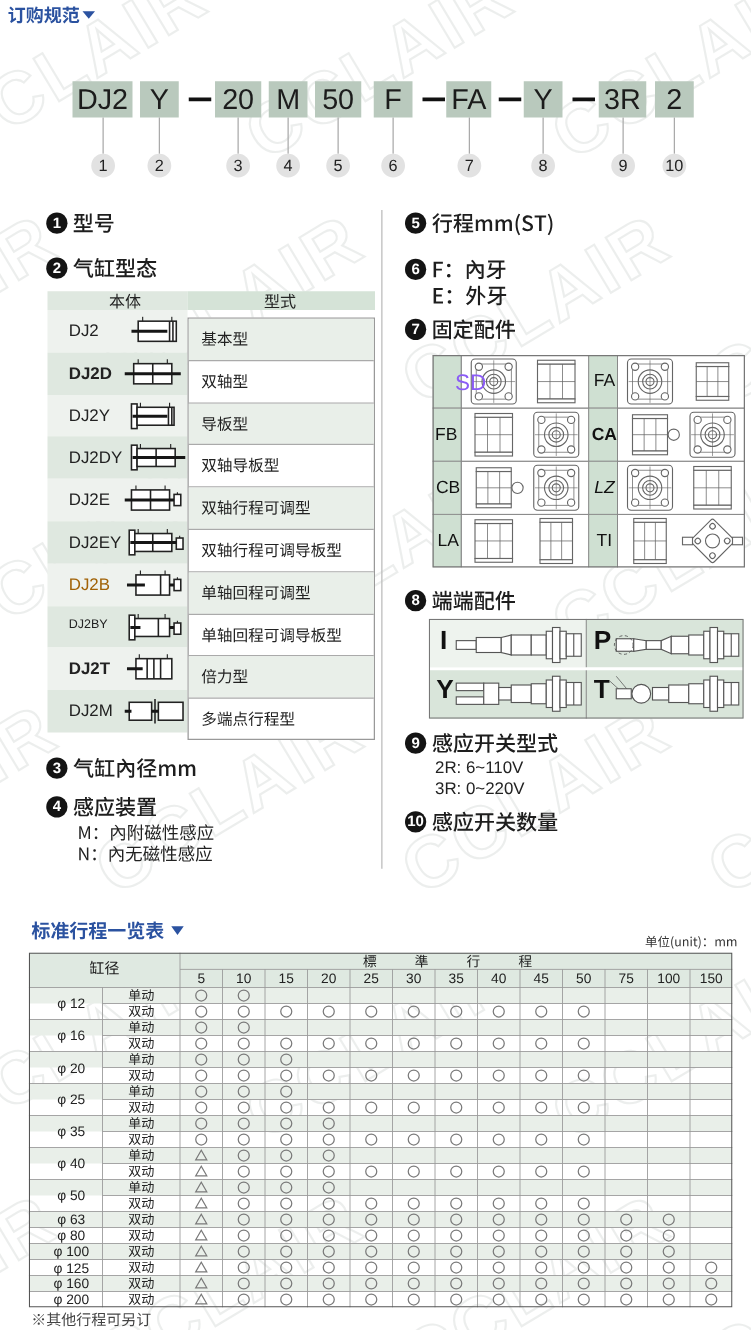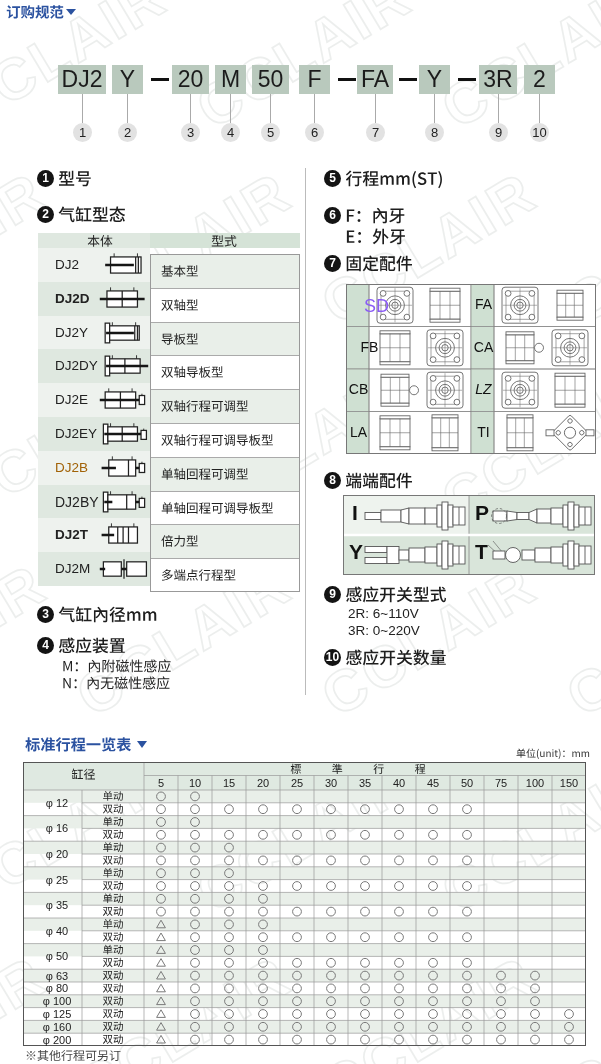--- a/index.html
+++ b/index.html
@@ -128,21 +128,21 @@
 <div class="abs" style="left:151px;top:456.8px;width:148px;height:1px;background:#aaa;"></div>
 <svg style="position:absolute;left:161px;top:432.0px;overflow:visible" width="114" height="16" viewBox="0 -12.5 114 15.6">
     <path d="M10.5 -8.6C10.1 -6.6 9.6 -4.9 8.8 -3.5C8.1 -5.0 7.7 -6.7 7.4 -8.6ZM6.2 -9.5V-8.6H6.5C6.8 -6.3 7.4 -4.2 8.2 -2.6C7.3 -1.3 6.2 -0.4 5.0 0.2C5.2 0.4 5.5 0.8 5.7 1.0C6.8 0.4 7.8 -0.5 8.7 -1.6C9.4 -0.5 10.2 0.4 11.4 1.0C11.5 0.8 11.8 0.4 12.0 0.2C10.9 -0.4 10.0 -1.3 9.3 -2.5C10.4 -4.2 11.1 -6.5 11.5 -9.4L10.9 -9.6L10.7 -9.5ZM0.9 -6.8C1.7 -5.9 2.6 -4.7 3.3 -3.6C2.6 -1.9 1.6 -0.6 0.4 0.2C0.7 0.4 1.0 0.8 1.1 1.0C2.2 0.1 3.2 -1.1 3.9 -2.7C4.4 -1.9 4.8 -1.2 5.1 -0.6L5.9 -1.3C5.5 -2.0 5.0 -2.8 4.4 -3.7C5.0 -5.3 5.4 -7.2 5.6 -9.4L5.0 -9.6L4.9 -9.5H0.8V-8.6H4.6C4.4 -7.2 4.1 -5.9 3.7 -4.7C3.0 -5.6 2.3 -6.5 1.6 -7.3Z M19.1 -3.5H20.8V-0.6H19.1ZM19.1 -4.3V-7.0H20.8V-4.3ZM23.2 -3.5V-0.6H21.6V-3.5ZM23.2 -4.3H21.6V-7.0H23.2ZM20.8 -10.5V-7.8H18.3V1.0H19.1V0.3H23.2V0.9H24.1V-7.8H21.7V-10.5ZM13.6 -4.2C13.7 -4.2 14.0 -4.3 14.5 -4.3H15.7V-2.5L13.1 -2.1L13.2 -1.2L15.7 -1.7V0.9H16.5V-1.8L17.8 -2.1L17.8 -2.9L16.5 -2.7V-4.3H17.7V-5.2H16.5V-7.1H15.7V-5.2H14.4C14.8 -6.1 15.1 -7.1 15.4 -8.2H17.7V-9.1H15.6C15.7 -9.5 15.8 -9.9 15.9 -10.3L15.0 -10.5C14.9 -10.0 14.8 -9.5 14.7 -9.1H13.2V-8.2H14.5C14.3 -7.2 14.0 -6.3 13.9 -6.0C13.7 -5.4 13.5 -5.0 13.3 -5.0C13.4 -4.8 13.5 -4.3 13.6 -4.2Z M30.4 -9.8V-8.8H36.6V-9.8ZM28.3 -10.5C27.7 -9.6 26.5 -8.5 25.4 -7.8C25.6 -7.6 25.9 -7.2 26.0 -7.0C27.1 -7.8 28.4 -9.1 29.2 -10.1ZM29.9 -6.3V-5.4H34.1V-0.2C34.1 -0.0 34.0 0.1 33.8 0.1C33.5 0.1 32.7 0.1 31.8 0.0C31.9 0.3 32.1 0.7 32.1 1.0C33.4 1.0 34.1 1.0 34.5 0.8C34.9 0.7 35.0 0.4 35.0 -0.2V-5.4H36.9V-6.3ZM28.8 -7.8C28.0 -6.4 26.6 -5.0 25.3 -4.0C25.5 -3.8 25.8 -3.4 26.0 -3.2C26.4 -3.6 26.9 -4.1 27.4 -4.5V1.0H28.3V-5.6C28.9 -6.2 29.3 -6.9 29.7 -7.5Z M44.1 -9.2H47.9V-6.9H44.1ZM43.3 -10.0V-6.1H48.8V-10.0ZM43.1 -2.6V-1.8H45.5V-0.2H42.3V0.7H49.5V-0.2H46.5V-1.8H49.0V-2.6H46.5V-4.1H49.3V-5.0H42.8V-4.1H45.5V-2.6ZM42.0 -10.3C41.1 -9.9 39.4 -9.5 38.0 -9.3C38.1 -9.1 38.3 -8.8 38.3 -8.6C38.9 -8.7 39.5 -8.8 40.1 -8.9V-7.0H38.1V-6.1H40.0C39.5 -4.7 38.7 -3.0 37.9 -2.1C38.0 -1.9 38.2 -1.6 38.3 -1.3C39.0 -2.1 39.6 -3.3 40.1 -4.6V1.0H41.1V-4.4C41.5 -3.9 42.0 -3.2 42.2 -2.9L42.8 -3.6C42.5 -3.9 41.4 -5.0 41.1 -5.3V-6.1H42.6V-7.0H41.1V-9.1C41.7 -9.2 42.2 -9.4 42.7 -9.6Z M50.7 -9.6V-8.7H59.3V-0.4C59.3 -0.1 59.2 -0.0 59.0 0.0C58.7 0.0 57.6 0.0 56.6 -0.0C56.8 0.2 57.0 0.7 57.0 1.0C58.3 1.0 59.1 1.0 59.6 0.8C60.1 0.7 60.3 0.3 60.3 -0.4V-8.7H61.9V-9.6ZM52.9 -5.9H56.2V-3.1H52.9ZM52.0 -6.8V-1.2H52.9V-2.2H57.1V-6.8Z M63.8 -9.7C64.5 -9.1 65.3 -8.2 65.7 -7.7L66.4 -8.3C66.0 -8.9 65.1 -9.7 64.4 -10.2ZM63.0 -6.6V-5.7H64.8V-1.3C64.8 -0.7 64.3 -0.2 64.1 0.0C64.3 0.2 64.6 0.5 64.7 0.7C64.8 0.4 65.2 0.2 66.8 -1.1C66.6 -0.6 66.4 0.0 66.0 0.5C66.2 0.6 66.6 0.9 66.7 1.0C68.0 -0.7 68.1 -3.4 68.1 -5.3V-9.1H73.2V-0.1C73.2 0.1 73.1 0.1 73.0 0.1C72.8 0.1 72.2 0.1 71.5 0.1C71.7 0.3 71.8 0.7 71.8 1.0C72.7 1.0 73.3 1.0 73.6 0.8C73.9 0.7 74.0 0.4 74.0 -0.1V-9.9H67.3V-5.3C67.3 -4.1 67.2 -2.7 66.9 -1.4C66.8 -1.6 66.7 -1.9 66.6 -2.1L65.7 -1.4V-6.6ZM70.2 -8.7V-7.7H68.9V-7.0H70.2V-5.7H68.6V-5.0H72.7V-5.7H71.0V-7.0H72.4V-7.7H71.0V-8.7ZM68.9 -3.9V-0.4H69.6V-1.0H72.3V-3.9ZM69.6 -3.2H71.5V-1.7H69.6Z M77.6 -2.3C78.4 -1.6 79.3 -0.7 79.7 -0.0L80.4 -0.6C80.0 -1.2 79.1 -2.1 78.4 -2.8H83.1V-0.1C83.1 0.1 83.0 0.1 82.8 0.1C82.5 0.1 81.6 0.1 80.7 0.1C80.8 0.4 81.0 0.7 81.0 1.0C82.2 1.0 83.0 1.0 83.5 0.8C83.9 0.7 84.1 0.4 84.1 -0.1V-2.8H86.8V-3.6H84.1V-4.6H83.1V-3.6H75.8V-2.8H78.2ZM76.7 -9.6V-6.4C76.7 -5.2 77.3 -4.9 79.4 -4.9C79.8 -4.9 83.9 -4.9 84.4 -4.9C85.9 -4.9 86.3 -5.2 86.5 -6.5C86.2 -6.6 85.8 -6.7 85.6 -6.8C85.5 -5.9 85.3 -5.7 84.3 -5.7C83.4 -5.7 80.0 -5.7 79.3 -5.7C77.9 -5.7 77.7 -5.8 77.7 -6.4V-7.0H85.3V-10.0H76.7ZM77.7 -9.2H84.4V-7.9H77.7Z M90.0 -10.5V-8.1H88.2V-7.2H89.9C89.5 -5.5 88.7 -3.5 87.9 -2.5C88.1 -2.2 88.3 -1.8 88.4 -1.6C89.0 -2.4 89.5 -3.8 90.0 -5.3V1.0H90.8V-5.7C91.2 -5.1 91.6 -4.3 91.7 -3.9L92.3 -4.6C92.1 -5.0 91.2 -6.4 90.8 -6.8V-7.2H92.3V-8.1H90.8V-10.5ZM98.5 -10.3C97.2 -9.7 94.8 -9.4 92.8 -9.3V-6.3C92.8 -4.3 92.7 -1.5 91.3 0.5C91.5 0.6 91.9 0.9 92.1 1.0C93.5 -0.9 93.7 -3.9 93.8 -6.0H94.1C94.5 -4.4 95.0 -3.0 95.8 -1.8C95.0 -0.9 94.0 -0.2 93.0 0.2C93.2 0.4 93.5 0.8 93.6 1.0C94.6 0.5 95.5 -0.2 96.3 -1.0C97.0 -0.1 97.9 0.6 98.9 1.0C99.1 0.8 99.4 0.4 99.6 0.2C98.5 -0.2 97.7 -0.9 97.0 -1.8C97.9 -3.0 98.5 -4.6 98.9 -6.7L98.3 -6.8L98.1 -6.8H93.8V-8.6C95.6 -8.7 97.8 -9.0 99.1 -9.5ZM97.8 -6.0C97.5 -4.6 97.0 -3.5 96.4 -2.6C95.8 -3.5 95.3 -4.7 95.0 -6.0Z M107.9 -9.8V-5.6H108.8V-9.8ZM110.3 -10.4V-4.8C110.3 -4.7 110.2 -4.6 110.0 -4.6C109.8 -4.6 109.2 -4.6 108.5 -4.6C108.6 -4.4 108.8 -4.0 108.8 -3.8C109.7 -3.8 110.3 -3.8 110.7 -3.9C111.1 -4.1 111.2 -4.3 111.2 -4.8V-10.4ZM104.8 -9.2V-7.4H103.3V-7.5V-9.2ZM100.8 -7.4V-6.6H102.4C102.2 -5.8 101.8 -4.9 100.7 -4.2C100.9 -4.1 101.2 -3.8 101.3 -3.6C102.6 -4.4 103.1 -5.5 103.2 -6.6H104.8V-3.9H105.7V-6.6H107.2V-7.4H105.7V-9.2H106.9V-10.0H101.2V-9.2H102.4V-7.5V-7.4ZM105.8 -4.2V-2.8H101.9V-1.9H105.8V-0.3H100.6V0.6H111.9V-0.3H106.8V-1.9H110.6V-2.8H106.8V-4.2Z" fill="#222"></path>
   </svg>
 <div class="abs" style="left:55px;top:459.8px;font-size:13.5px;color:#a16207;">DJ2B</div>
 <div class="abs" style="left:151px;top:457.8px;width:148px;height:32.8px;background:#e9efe9;"></div>
 <div class="abs" style="left:151px;top:490.6px;width:148px;height:1px;background:#aaa;"></div>
 <svg style="position:absolute;left:161px;top:465.8px;overflow:visible" width="90" height="16" viewBox="0 -12.5 90 15.6">
     <path d="M2.8 -5.5H5.7V-4.1H2.8ZM6.7 -5.5H9.8V-4.1H6.7ZM2.8 -7.5H5.7V-6.2H2.8ZM6.7 -7.5H9.8V-6.2H6.7ZM8.9 -10.5C8.6 -9.8 8.1 -8.9 7.6 -8.3H4.6L5.1 -8.6C4.8 -9.1 4.2 -9.9 3.7 -10.5L3.0 -10.1C3.4 -9.6 3.9 -8.8 4.2 -8.3H1.9V-3.3H5.7V-2.1H0.7V-1.2H5.7V1.0H6.7V-1.2H11.9V-2.1H6.7V-3.3H10.8V-8.3H8.7C9.1 -8.9 9.5 -9.5 9.9 -10.1Z M19.1 -3.5H20.8V-0.6H19.1ZM19.1 -4.3V-7.0H20.8V-4.3ZM23.2 -3.5V-0.6H21.6V-3.5ZM23.2 -4.3H21.6V-7.0H23.2ZM20.8 -10.5V-7.8H18.3V1.0H19.1V0.3H23.2V0.9H24.1V-7.8H21.7V-10.5ZM13.6 -4.2C13.7 -4.2 14.0 -4.3 14.5 -4.3H15.7V-2.5L13.1 -2.1L13.2 -1.2L15.7 -1.7V0.9H16.5V-1.8L17.8 -2.1L17.8 -2.9L16.5 -2.7V-4.3H17.7V-5.2H16.5V-7.1H15.7V-5.2H14.4C14.8 -6.1 15.1 -7.1 15.4 -8.2H17.7V-9.1H15.6C15.7 -9.5 15.8 -9.9 15.9 -10.3L15.0 -10.5C14.9 -10.0 14.8 -9.5 14.7 -9.1H13.2V-8.2H14.5C14.3 -7.2 14.0 -6.3 13.9 -6.0C13.7 -5.4 13.5 -5.0 13.3 -5.0C13.4 -4.8 13.5 -4.3 13.6 -4.2Z M29.7 -6.2H32.7V-3.4H29.7ZM28.8 -7.1V-2.6H33.6V-7.1ZM26.0 -10.0V1.0H27.0V0.3H35.5V1.0H36.5V-10.0ZM27.0 -0.6V-9.1H35.5V-0.6Z M44.1 -9.2H47.9V-6.9H44.1ZM43.3 -10.0V-6.1H48.8V-10.0ZM43.1 -2.6V-1.8H45.5V-0.2H42.3V0.7H49.5V-0.2H46.5V-1.8H49.0V-2.6H46.5V-4.1H49.3V-5.0H42.8V-4.1H45.5V-2.6ZM42.0 -10.3C41.1 -9.9 39.4 -9.5 38.0 -9.3C38.1 -9.1 38.3 -8.8 38.3 -8.6C38.9 -8.7 39.5 -8.8 40.1 -8.9V-7.0H38.1V-6.1H40.0C39.5 -4.7 38.7 -3.0 37.9 -2.1C38.0 -1.9 38.2 -1.6 38.3 -1.3C39.0 -2.1 39.6 -3.3 40.1 -4.6V1.0H41.1V-4.4C41.5 -3.9 42.0 -3.2 42.2 -2.9L42.8 -3.6C42.5 -3.9 41.4 -5.0 41.1 -5.3V-6.1H42.6V-7.0H41.1V-9.1C41.7 -9.2 42.2 -9.4 42.7 -9.6Z M50.7 -9.6V-8.7H59.3V-0.4C59.3 -0.1 59.2 -0.0 59.0 0.0C58.7 0.0 57.6 0.0 56.6 -0.0C56.8 0.2 57.0 0.7 57.0 1.0C58.3 1.0 59.1 1.0 59.6 0.8C60.1 0.7 60.3 0.3 60.3 -0.4V-8.7H61.9V-9.6ZM52.9 -5.9H56.2V-3.1H52.9ZM52.0 -6.8V-1.2H52.9V-2.2H57.1V-6.8Z M63.8 -9.7C64.5 -9.1 65.3 -8.2 65.7 -7.7L66.4 -8.3C66.0 -8.9 65.1 -9.7 64.4 -10.2ZM63.0 -6.6V-5.7H64.8V-1.3C64.8 -0.7 64.3 -0.2 64.1 0.0C64.3 0.2 64.6 0.5 64.7 0.7C64.8 0.4 65.2 0.2 66.8 -1.1C66.6 -0.6 66.4 0.0 66.0 0.5C66.2 0.6 66.6 0.9 66.7 1.0C68.0 -0.7 68.1 -3.4 68.1 -5.3V-9.1H73.2V-0.1C73.2 0.1 73.1 0.1 73.0 0.1C72.8 0.1 72.2 0.1 71.5 0.1C71.7 0.3 71.8 0.7 71.8 1.0C72.7 1.0 73.3 1.0 73.6 0.8C73.9 0.7 74.0 0.4 74.0 -0.1V-9.9H67.3V-5.3C67.3 -4.1 67.2 -2.7 66.9 -1.4C66.8 -1.6 66.7 -1.9 66.6 -2.1L65.7 -1.4V-6.6ZM70.2 -8.7V-7.7H68.9V-7.0H70.2V-5.7H68.6V-5.0H72.7V-5.7H71.0V-7.0H72.4V-7.7H71.0V-8.7ZM68.9 -3.9V-0.4H69.6V-1.0H72.3V-3.9ZM69.6 -3.2H71.5V-1.7H69.6Z M82.9 -9.8V-5.6H83.8V-9.8ZM85.3 -10.4V-4.8C85.3 -4.7 85.2 -4.6 85.0 -4.6C84.8 -4.6 84.2 -4.6 83.5 -4.6C83.6 -4.4 83.8 -4.0 83.8 -3.8C84.7 -3.8 85.3 -3.8 85.7 -3.9C86.1 -4.1 86.2 -4.3 86.2 -4.8V-10.4ZM79.8 -9.2V-7.4H78.3V-7.5V-9.2ZM75.8 -7.4V-6.6H77.4C77.2 -5.8 76.8 -4.9 75.7 -4.2C75.9 -4.1 76.2 -3.8 76.3 -3.6C77.6 -4.4 78.1 -5.5 78.2 -6.6H79.8V-3.9H80.7V-6.6H82.2V-7.4H80.7V-9.2H81.9V-10.0H76.2V-9.2H77.4V-7.5V-7.4ZM80.8 -4.2V-2.8H76.9V-1.9H80.8V-0.3H75.6V0.6H86.9V-0.3H81.8V-1.9H85.6V-2.8H81.8V-4.2Z" fill="#222"></path>
   </svg>
-<div class="abs" style="left:55px;top:493.6px;font-size:14px;color:#222;">DJ2BY</div>
+<div class="abs" style="left:55px;top:493.6px;font-size:10px;color:#222;">DJ2BY</div>
 <div class="abs" style="left:151px;top:524.4px;width:148px;height:1px;background:#aaa;"></div>
 <svg style="position:absolute;left:161px;top:499.6px;overflow:visible" width="114" height="16" viewBox="0 -12.5 114 15.6">
     <path d="M2.8 -5.5H5.7V-4.1H2.8ZM6.7 -5.5H9.8V-4.1H6.7ZM2.8 -7.5H5.7V-6.2H2.8ZM6.7 -7.5H9.8V-6.2H6.7ZM8.9 -10.5C8.6 -9.8 8.1 -8.9 7.6 -8.3H4.6L5.1 -8.6C4.8 -9.1 4.2 -9.9 3.7 -10.5L3.0 -10.1C3.4 -9.6 3.9 -8.8 4.2 -8.3H1.9V-3.3H5.7V-2.1H0.7V-1.2H5.7V1.0H6.7V-1.2H11.9V-2.1H6.7V-3.3H10.8V-8.3H8.7C9.1 -8.9 9.5 -9.5 9.9 -10.1Z M19.1 -3.5H20.8V-0.6H19.1ZM19.1 -4.3V-7.0H20.8V-4.3ZM23.2 -3.5V-0.6H21.6V-3.5ZM23.2 -4.3H21.6V-7.0H23.2ZM20.8 -10.5V-7.8H18.3V1.0H19.1V0.3H23.2V0.9H24.1V-7.8H21.7V-10.5ZM13.6 -4.2C13.7 -4.2 14.0 -4.3 14.5 -4.3H15.7V-2.5L13.1 -2.1L13.2 -1.2L15.7 -1.7V0.9H16.5V-1.8L17.8 -2.1L17.8 -2.9L16.5 -2.7V-4.3H17.7V-5.2H16.5V-7.1H15.7V-5.2H14.4C14.8 -6.1 15.1 -7.1 15.4 -8.2H17.7V-9.1H15.6C15.7 -9.5 15.8 -9.9 15.9 -10.3L15.0 -10.5C14.9 -10.0 14.8 -9.5 14.7 -9.1H13.2V-8.2H14.5C14.3 -7.2 14.0 -6.3 13.9 -6.0C13.7 -5.4 13.5 -5.0 13.3 -5.0C13.4 -4.8 13.5 -4.3 13.6 -4.2Z M29.7 -6.2H32.7V-3.4H29.7ZM28.8 -7.1V-2.6H33.6V-7.1ZM26.0 -10.0V1.0H27.0V0.3H35.5V1.0H36.5V-10.0ZM27.0 -0.6V-9.1H35.5V-0.6Z M44.1 -9.2H47.9V-6.9H44.1ZM43.3 -10.0V-6.1H48.8V-10.0ZM43.1 -2.6V-1.8H45.5V-0.2H42.3V0.7H49.5V-0.2H46.5V-1.8H49.0V-2.6H46.5V-4.1H49.3V-5.0H42.8V-4.1H45.5V-2.6ZM42.0 -10.3C41.1 -9.9 39.4 -9.5 38.0 -9.3C38.1 -9.1 38.3 -8.8 38.3 -8.6C38.9 -8.7 39.5 -8.8 40.1 -8.9V-7.0H38.1V-6.1H40.0C39.5 -4.7 38.7 -3.0 37.9 -2.1C38.0 -1.9 38.2 -1.6 38.3 -1.3C39.0 -2.1 39.6 -3.3 40.1 -4.6V1.0H41.1V-4.4C41.5 -3.9 42.0 -3.2 42.2 -2.9L42.8 -3.6C42.5 -3.9 41.4 -5.0 41.1 -5.3V-6.1H42.6V-7.0H41.1V-9.1C41.7 -9.2 42.2 -9.4 42.7 -9.6Z M50.7 -9.6V-8.7H59.3V-0.4C59.3 -0.1 59.2 -0.0 59.0 0.0C58.7 0.0 57.6 0.0 56.6 -0.0C56.8 0.2 57.0 0.7 57.0 1.0C58.3 1.0 59.1 1.0 59.6 0.8C60.1 0.7 60.3 0.3 60.3 -0.4V-8.7H61.9V-9.6ZM52.9 -5.9H56.2V-3.1H52.9ZM52.0 -6.8V-1.2H52.9V-2.2H57.1V-6.8Z M63.8 -9.7C64.5 -9.1 65.3 -8.2 65.7 -7.7L66.4 -8.3C66.0 -8.9 65.1 -9.7 64.4 -10.2ZM63.0 -6.6V-5.7H64.8V-1.3C64.8 -0.7 64.3 -0.2 64.1 0.0C64.3 0.2 64.6 0.5 64.7 0.7C64.8 0.4 65.2 0.2 66.8 -1.1C66.6 -0.6 66.4 0.0 66.0 0.5C66.2 0.6 66.6 0.9 66.7 1.0C68.0 -0.7 68.1 -3.4 68.1 -5.3V-9.1H73.2V-0.1C73.2 0.1 73.1 0.1 73.0 0.1C72.8 0.1 72.2 0.1 71.5 0.1C71.7 0.3 71.8 0.7 71.8 1.0C72.7 1.0 73.3 1.0 73.6 0.8C73.9 0.7 74.0 0.4 74.0 -0.1V-9.9H67.3V-5.3C67.3 -4.1 67.2 -2.7 66.9 -1.4C66.8 -1.6 66.7 -1.9 66.6 -2.1L65.7 -1.4V-6.6ZM70.2 -8.7V-7.7H68.9V-7.0H70.2V-5.7H68.6V-5.0H72.7V-5.7H71.0V-7.0H72.4V-7.7H71.0V-8.7ZM68.9 -3.9V-0.4H69.6V-1.0H72.3V-3.9ZM69.6 -3.2H71.5V-1.7H69.6Z M77.6 -2.3C78.4 -1.6 79.3 -0.7 79.7 -0.0L80.4 -0.6C80.0 -1.2 79.1 -2.1 78.4 -2.8H83.1V-0.1C83.1 0.1 83.0 0.1 82.8 0.1C82.5 0.1 81.6 0.1 80.7 0.1C80.8 0.4 81.0 0.7 81.0 1.0C82.2 1.0 83.0 1.0 83.5 0.8C83.9 0.7 84.1 0.4 84.1 -0.1V-2.8H86.8V-3.6H84.1V-4.6H83.1V-3.6H75.8V-2.8H78.2ZM76.7 -9.6V-6.4C76.7 -5.2 77.3 -4.9 79.4 -4.9C79.8 -4.9 83.9 -4.9 84.4 -4.9C85.9 -4.9 86.3 -5.2 86.5 -6.5C86.2 -6.6 85.8 -6.7 85.6 -6.8C85.5 -5.9 85.3 -5.7 84.3 -5.7C83.4 -5.7 80.0 -5.7 79.3 -5.7C77.9 -5.7 77.7 -5.8 77.7 -6.4V-7.0H85.3V-10.0H76.7ZM77.7 -9.2H84.4V-7.9H77.7Z M90.0 -10.5V-8.1H88.2V-7.2H89.9C89.5 -5.5 88.7 -3.5 87.9 -2.5C88.1 -2.2 88.3 -1.8 88.4 -1.6C89.0 -2.4 89.5 -3.8 90.0 -5.3V1.0H90.8V-5.7C91.2 -5.1 91.6 -4.3 91.7 -3.9L92.3 -4.6C92.1 -5.0 91.2 -6.4 90.8 -6.8V-7.2H92.3V-8.1H90.8V-10.5ZM98.5 -10.3C97.2 -9.7 94.8 -9.4 92.8 -9.3V-6.3C92.8 -4.3 92.7 -1.5 91.3 0.5C91.5 0.6 91.9 0.9 92.1 1.0C93.5 -0.9 93.7 -3.9 93.8 -6.0H94.1C94.5 -4.4 95.0 -3.0 95.8 -1.8C95.0 -0.9 94.0 -0.2 93.0 0.2C93.2 0.4 93.5 0.8 93.6 1.0C94.6 0.5 95.5 -0.2 96.3 -1.0C97.0 -0.1 97.9 0.6 98.9 1.0C99.1 0.8 99.4 0.4 99.6 0.2C98.5 -0.2 97.7 -0.9 97.0 -1.8C97.9 -3.0 98.5 -4.6 98.9 -6.7L98.3 -6.8L98.1 -6.8H93.8V-8.6C95.6 -8.7 97.8 -9.0 99.1 -9.5ZM97.8 -6.0C97.5 -4.6 97.0 -3.5 96.4 -2.6C95.8 -3.5 95.3 -4.7 95.0 -6.0Z M107.9 -9.8V-5.6H108.8V-9.8ZM110.3 -10.4V-4.8C110.3 -4.7 110.2 -4.6 110.0 -4.6C109.8 -4.6 109.2 -4.6 108.5 -4.6C108.6 -4.4 108.8 -4.0 108.8 -3.8C109.7 -3.8 110.3 -3.8 110.7 -3.9C111.1 -4.1 111.2 -4.3 111.2 -4.8V-10.4ZM104.8 -9.2V-7.4H103.3V-7.5V-9.2ZM100.8 -7.4V-6.6H102.4C102.2 -5.8 101.8 -4.9 100.7 -4.2C100.9 -4.1 101.2 -3.8 101.3 -3.6C102.6 -4.4 103.1 -5.5 103.2 -6.6H104.8V-3.9H105.7V-6.6H107.2V-7.4H105.7V-9.2H106.9V-10.0H101.2V-9.2H102.4V-7.5V-7.4ZM105.8 -4.2V-2.8H101.9V-1.9H105.8V-0.3H100.6V0.6H111.9V-0.3H106.8V-1.9H110.6V-2.8H106.8V-4.2Z" fill="#222"></path>
   </svg>
 <div class="abs" style="left:55px;top:527.4px;font-size:13.5px;color:#222;font-weight:bold;">DJ2T</div>
 <div class="abs" style="left:151px;top:525.4px;width:148px;height:32.8px;background:#e9efe9;"></div>
 <div class="abs" style="left:151px;top:558.2px;width:148px;height:1px;background:#aaa;"></div>
 <svg style="position:absolute;left:161px;top:533.4px;overflow:visible" width="40" height="16" viewBox="0 -12.5 40 15.6">
     <path d="M5.2 -7.9C5.6 -7.2 5.9 -6.3 6.0 -5.7L6.8 -6.0C6.7 -6.5 6.4 -7.4 6.0 -8.1ZM4.9 -3.6V1.0H5.8V0.5H10.0V1.0H10.9V-3.6ZM5.8 -0.4V-2.8H10.0V-0.4ZM7.2 -10.5C7.4 -10.1 7.5 -9.5 7.6 -9.1H4.4V-8.3H11.6V-9.1H8.5C8.4 -9.6 8.3 -10.1 8.1 -10.6ZM9.7 -8.2C9.5 -7.4 9.0 -6.3 8.7 -5.6H3.9V-4.7H12.0V-5.6H9.6C9.9 -6.2 10.3 -7.1 10.6 -7.9ZM3.3 -10.5C2.6 -8.6 1.5 -6.7 0.4 -5.5C0.5 -5.3 0.8 -4.8 0.9 -4.6C1.3 -5.0 1.6 -5.5 2.0 -6.0V1.0H2.9V-7.4C3.4 -8.3 3.8 -9.3 4.2 -10.2Z M17.6 -10.5V-8.3V-7.8H13.5V-6.8H17.6C17.4 -4.5 16.6 -1.7 13.2 0.3C13.4 0.5 13.7 0.8 13.9 1.1C17.5 -1.2 18.4 -4.2 18.6 -6.8H22.8C22.6 -2.4 22.3 -0.6 21.9 -0.2C21.7 -0.0 21.6 0.0 21.3 0.0C21.0 0.0 20.2 -0.0 19.3 -0.1C19.5 0.2 19.6 0.6 19.6 0.9C20.4 0.9 21.2 0.9 21.6 0.9C22.1 0.9 22.4 0.8 22.7 0.4C23.3 -0.2 23.5 -2.1 23.8 -7.3C23.8 -7.4 23.8 -7.8 23.8 -7.8H18.6V-8.3V-10.5Z M32.9 -9.8V-5.6H33.8V-9.8ZM35.3 -10.4V-4.8C35.3 -4.7 35.2 -4.6 35.0 -4.6C34.8 -4.6 34.2 -4.6 33.5 -4.6C33.6 -4.4 33.8 -4.0 33.8 -3.8C34.7 -3.8 35.3 -3.8 35.7 -3.9C36.1 -4.1 36.2 -4.3 36.2 -4.8V-10.4ZM29.9 -9.2V-7.4H28.3V-7.5V-9.2ZM25.8 -7.4V-6.6H27.4C27.2 -5.8 26.8 -4.9 25.7 -4.2C25.9 -4.1 26.2 -3.8 26.4 -3.6C27.6 -4.4 28.1 -5.5 28.2 -6.6H29.9V-3.9H30.7V-6.6H32.2V-7.4H30.7V-9.2H31.9V-10.0H26.2V-9.2H27.4V-7.5V-7.4ZM30.8 -4.2V-2.8H26.9V-1.9H30.8V-0.3H25.6V0.6H36.9V-0.3H31.8V-1.9H35.6V-2.8H31.8V-4.2Z" fill="#222"></path>
   </svg>
@@ -487,22 +487,22 @@
       <circle cx="232.3" cy="157.1" r="2.2"></circle>
     </g>
     <g stroke="#666" fill="#fff" stroke-width="0.9">
       <rect x="200.0" y="145.8" width="8" height="6"></rect>
       <rect x="240.0" y="145.8" width="8" height="6"></rect>
     </g>
     <rect x="0.5" y="0.5" width="249" height="169" fill="none" stroke="#777" stroke-width="1"></rect>
   </svg>
 <div class="abs" style="left:348px;top:296px;width:21px;text-align:center;font-size:18px;color:#8b5cf6;padding-left:16px;">SD</div>
 <div class="abs" style="left:473px;top:296px;width:21px;text-align:center;font-size:14px;color:#111;">FA</div>
-<div class="abs" style="left:348px;top:339px;width:43px;text-align:center;font-size:14px;color:#111;">FB</div>
-<div class="abs" style="left:473px;top:339px;width:21px;text-align:center;font-size:14px;color:#111;">CA</div>
+<div class="abs" style="left:348px;top:339px;width:15px;text-align:center;font-size:14px;color:#111;">FB</div>
+<div class="abs" style="left:473px;top:339px;width:21px;text-align:center;font-size:14px;color:#111;font-weight:bold;">CA</div>
 <div class="abs" style="left:348px;top:381px;width:21px;text-align:center;font-size:14px;color:#111;">CB</div>
 <div class="abs" style="left:473px;top:381px;width:21px;text-align:center;font-size:14px;color:#111;font-style:italic;">LZ</div>
 <div class="abs" style="left:348px;top:424px;width:21px;text-align:center;font-size:14px;color:#111;">LA</div>
 <div class="abs" style="left:473px;top:424px;width:21px;text-align:center;font-size:14px;color:#111;">TI</div>
 <div class="bnum" style="left:324px;top:472px;">8</div>
 <svg style="position:absolute;left:345px;top:470.0px;overflow:visible" width="70" height="21" viewBox="0 -17.0 70 21.2">
     <path d="M0.8 -11.2V-9.8H6.5V-11.2ZM1.3 -8.8C1.6 -6.9 1.9 -4.5 1.9 -2.9L3.2 -3.1C3.1 -4.7 2.8 -7.1 2.5 -9.0ZM2.4 -13.8C2.8 -13.0 3.3 -11.9 3.5 -11.3L4.9 -11.7C4.7 -12.4 4.2 -13.4 3.8 -14.2ZM6.8 -5.5V1.4H8.2V-4.1H9.5V1.3H10.7V-4.1H12.0V1.2H13.3V-4.1H14.5V0.0C14.5 0.2 14.5 0.2 14.3 0.2C14.2 0.2 13.8 0.2 13.4 0.2C13.6 0.5 13.8 1.1 13.8 1.5C14.6 1.5 15.1 1.4 15.5 1.2C15.9 1.0 15.9 0.7 15.9 0.0V-5.5H11.7L12.1 -6.8H16.3V-8.2H6.3V-6.8H10.3C10.3 -6.4 10.1 -5.9 10.1 -5.5ZM7.0 -13.5V-9.3H15.7V-13.5H14.2V-10.7H12.0V-14.3H10.5V-10.7H8.5V-13.5ZM4.7 -9.1C4.5 -7.1 4.2 -4.3 3.8 -2.5C2.6 -2.2 1.5 -2.0 0.6 -1.8L1.0 -0.2C2.6 -0.6 4.6 -1.1 6.6 -1.6L6.4 -3.1L5.0 -2.8C5.4 -4.5 5.8 -7.0 6.1 -8.9Z M17.8 -11.2V-9.8H23.5V-11.2ZM18.3 -8.8C18.6 -6.9 18.9 -4.5 18.9 -2.9L20.2 -3.1C20.1 -4.7 19.8 -7.1 19.5 -9.0ZM19.4 -13.8C19.8 -13.0 20.3 -11.9 20.5 -11.3L21.9 -11.7C21.7 -12.4 21.2 -13.4 20.8 -14.2ZM23.8 -5.5V1.4H25.2V-4.1H26.5V1.3H27.7V-4.1H29.0V1.2H30.3V-4.1H31.5V0.0C31.5 0.2 31.5 0.2 31.3 0.2C31.2 0.2 30.8 0.2 30.4 0.2C30.6 0.5 30.8 1.1 30.8 1.5C31.6 1.5 32.1 1.4 32.5 1.2C32.9 1.0 32.9 0.7 32.9 0.0V-5.5H28.7L29.1 -6.8H33.3V-8.2H23.3V-6.8H27.3C27.3 -6.4 27.1 -5.9 27.1 -5.5ZM24.0 -13.5V-9.3H32.7V-13.5H31.2V-10.7H29.0V-14.3H27.5V-10.7H25.5V-13.5ZM21.7 -9.1C21.5 -7.1 21.2 -4.3 20.8 -2.5C19.6 -2.2 18.5 -2.0 17.6 -1.8L18.0 -0.2C19.6 -0.6 21.6 -1.1 23.6 -1.6L23.4 -3.1L22.0 -2.8C22.4 -4.5 22.8 -7.0 23.1 -8.9Z M43.3 -13.6V-12.0H48.3V-8.3H43.4V-1.1C43.4 0.7 43.9 1.2 45.6 1.2C46.0 1.2 47.9 1.2 48.2 1.2C49.9 1.2 50.3 0.4 50.5 -2.4C50.1 -2.5 49.4 -2.8 49.0 -3.1C48.9 -0.7 48.8 -0.3 48.1 -0.3C47.7 -0.3 46.1 -0.3 45.8 -0.3C45.1 -0.3 44.9 -0.4 44.9 -1.1V-6.8H48.3V-5.7H49.9V-13.6ZM36.5 -2.6H40.9V-1.1H36.5ZM36.5 -3.7V-5.1C36.7 -5.0 37.0 -4.8 37.1 -4.6C38.1 -5.5 38.3 -6.9 38.3 -7.9V-9.2H39.1V-6.2C39.1 -5.3 39.3 -5.1 40.0 -5.1C40.1 -5.1 40.6 -5.1 40.7 -5.1H40.9V-3.7ZM34.9 -13.7V-12.3H37.2V-10.6H35.2V1.3H36.5V0.2H40.9V1.1H42.2V-10.6H40.3V-12.3H42.6V-13.7ZM38.3 -10.6V-12.3H39.2V-10.6ZM36.5 -5.2V-9.2H37.5V-7.9C37.5 -7.0 37.3 -6.0 36.5 -5.2ZM39.9 -9.2H40.9V-6.0L40.8 -6.0C40.8 -6.0 40.7 -6.0 40.6 -6.0C40.5 -6.0 40.2 -6.0 40.1 -6.0C39.9 -6.0 39.9 -6.0 39.9 -6.2Z M56.4 -6.0V-4.4H61.1V1.4H62.8V-4.4H67.3V-6.0H62.8V-9.4H66.5V-10.9H62.8V-14.1H61.1V-10.9H59.2C59.4 -11.7 59.6 -12.4 59.8 -13.1L58.2 -13.5C57.9 -11.3 57.1 -9.1 56.2 -7.7C56.6 -7.6 57.3 -7.2 57.6 -7.0C58.0 -7.6 58.4 -8.4 58.7 -9.4H61.1V-6.0ZM55.4 -14.3C54.5 -11.8 53.0 -9.3 51.4 -7.7C51.7 -7.3 52.2 -6.4 52.3 -6.0C52.8 -6.5 53.2 -7.1 53.7 -7.7V1.4H55.2V-10.1C55.8 -11.3 56.4 -12.6 56.9 -13.8Z" fill="#1e1e1e"></path>
   </svg>
 <svg class="abs" style="left:343px;top:495px" width="252" height="80" viewBox="0 0 252 80">
     <rect x="0" y="0" width="252" height="80" fill="#d9e5da"></rect>

